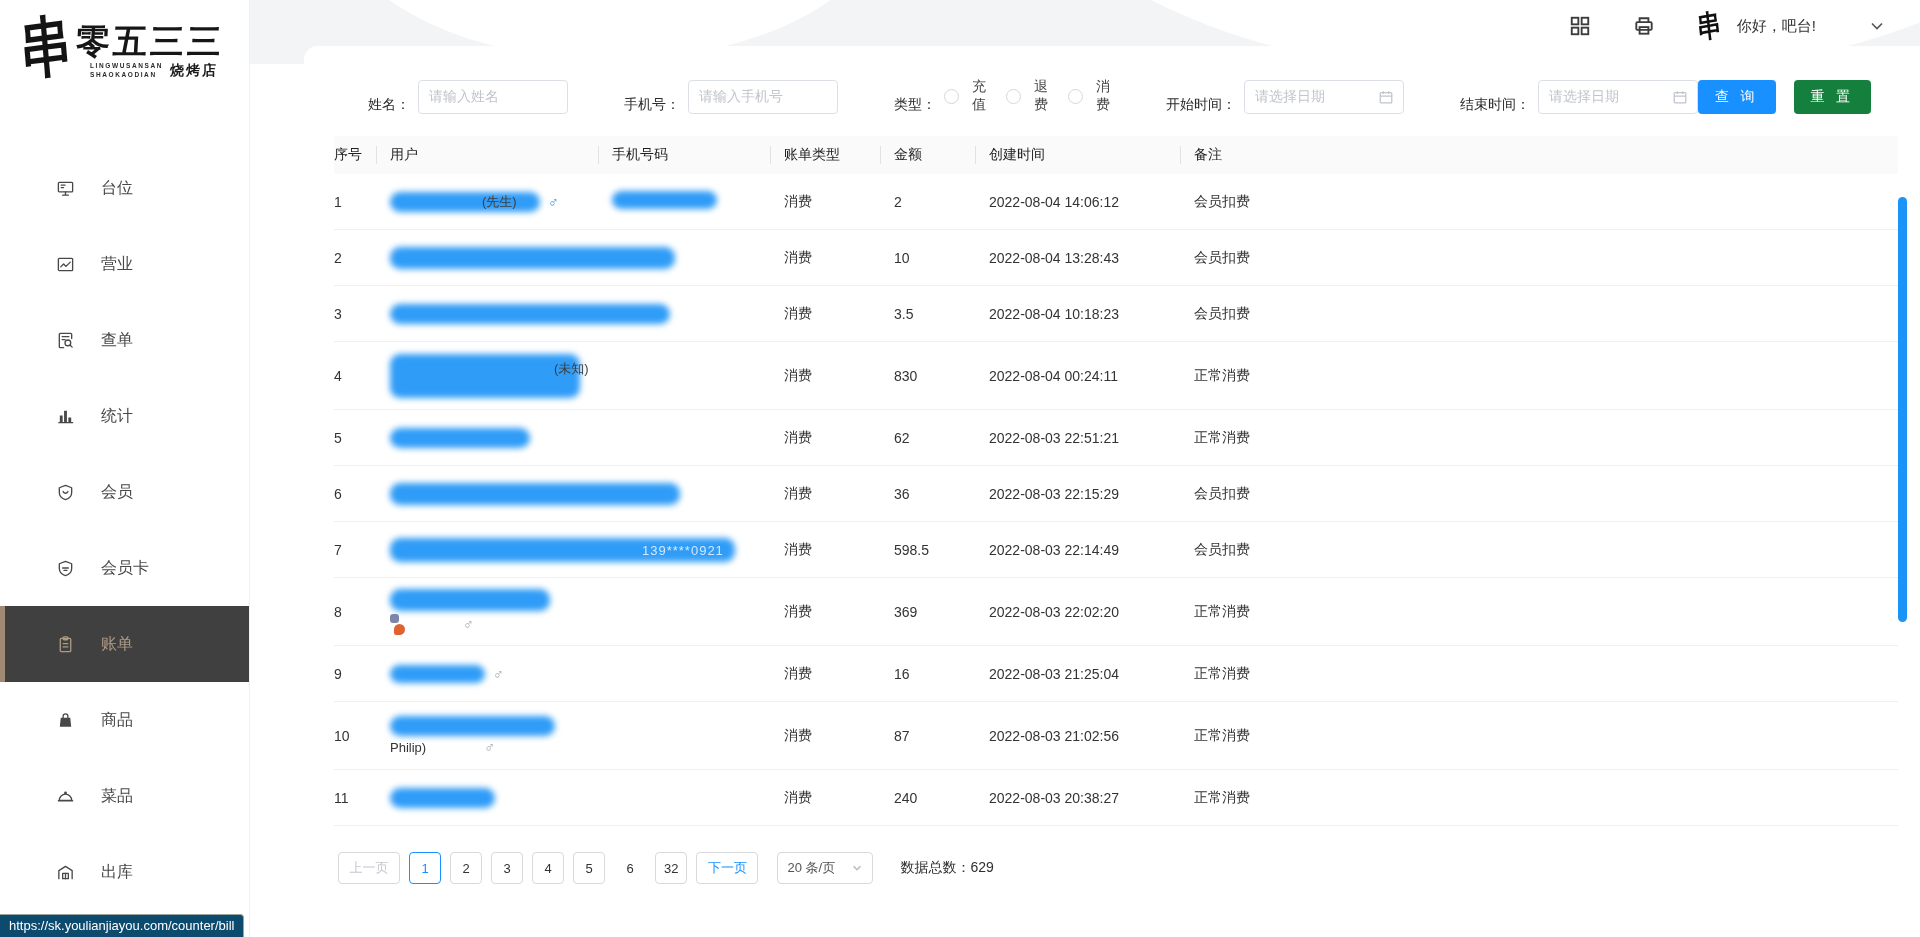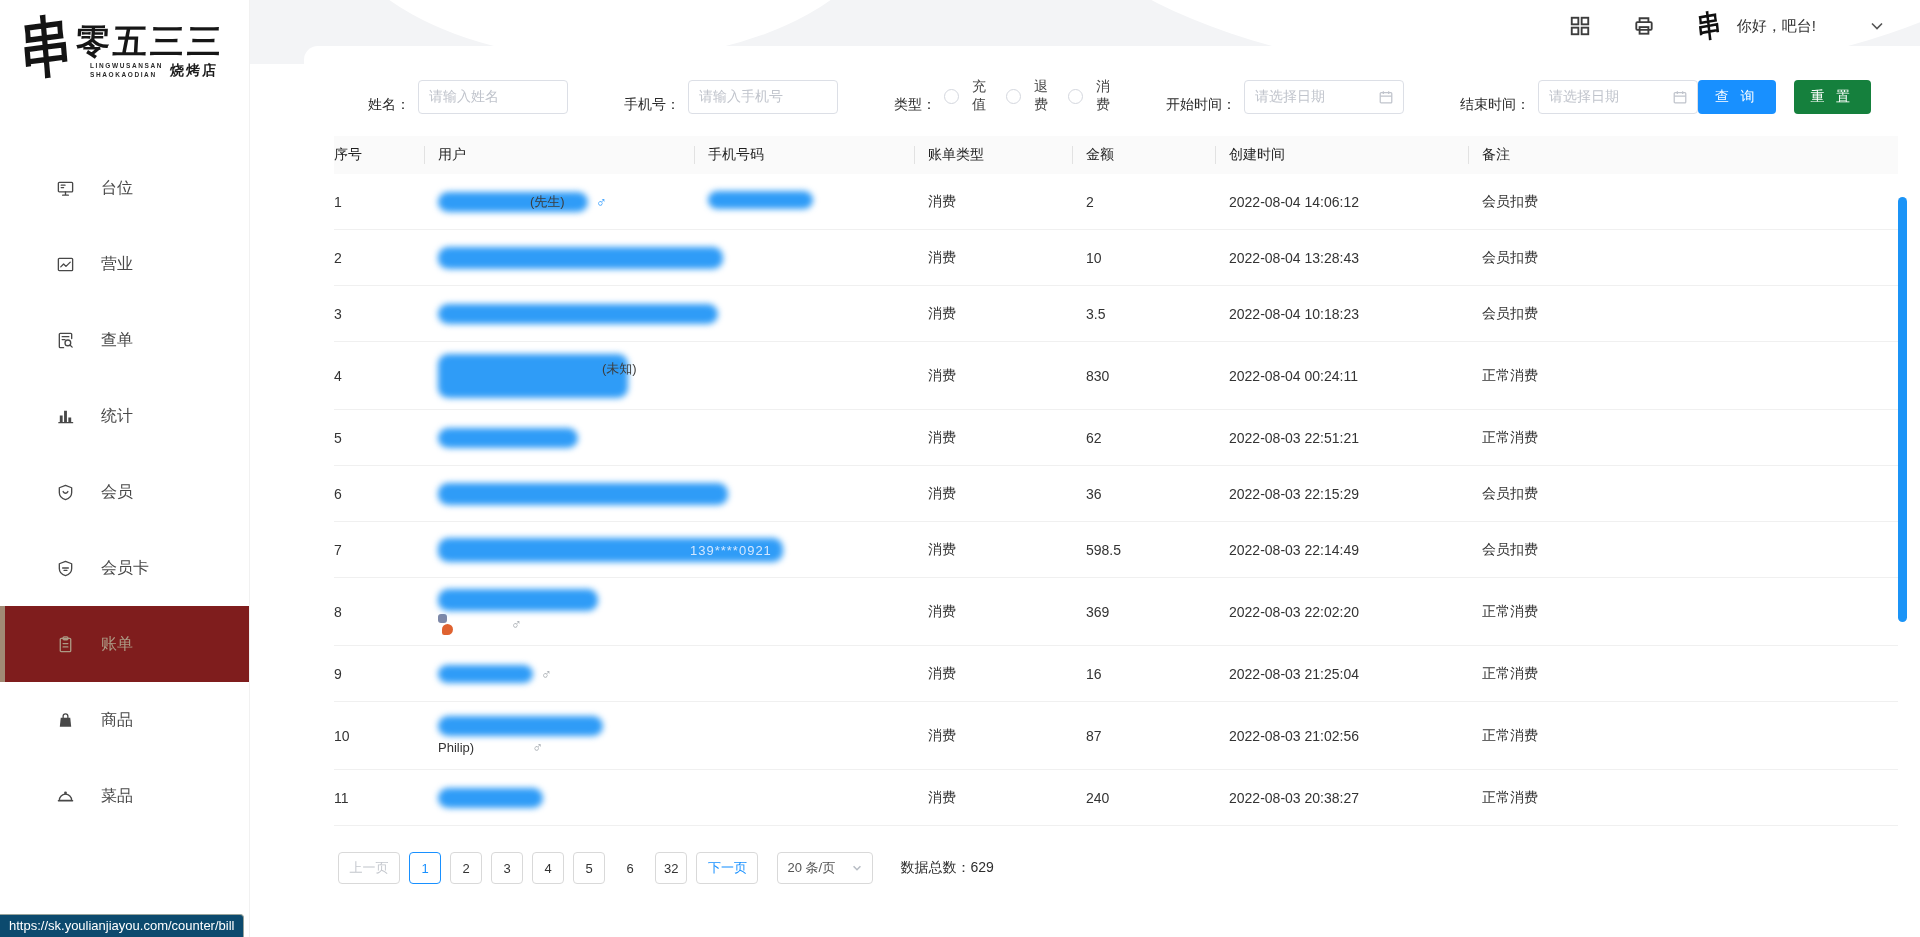--- a/index.html
+++ b/index.html
@@ -13,21 +13,21 @@
     transform:scaleY(1.25) rotate(-6deg);display:inline-block;color:#141414;}
   .logo-title{font-family:"Liberation Serif","DejaVu Serif",serif;font-weight:bold;font-size:34px;color:#161616;
     letter-spacing:3px;line-height:1.15;transform:skewX(-3deg);}
   .logo-caption{display:flex;align-items:flex-start;gap:7px;margin-top:1px;padding-left:14px;}
   .cap-en{font-size:6.5px;letter-spacing:1.6px;color:#2a2a2a;line-height:1.35;font-weight:bold;}
   .cap-cn{font-family:"Liberation Serif","DejaVu Serif",serif;font-weight:bold;font-size:14px;color:#1c1c1c;letter-spacing:2px;}
   .nav{position:absolute;top:150px;left:0;right:0;}
   .nav-item{height:76px;display:flex;align-items:center;padding-left:51px;border-left:5px solid transparent;
     gap:26px;font-size:16px;color:#484848;cursor:pointer;}
   .nav-item svg{width:19px;height:19px;stroke:currentColor;fill:none;stroke-width:1.4;stroke-linecap:round;stroke-linejoin:round;flex:none;}
-  .nav-item.active{background:#7f1d1d;border-left-color:#a18a74;color:#ad9a85;}
+  .nav-item.active{background:#404040;border-left-color:#a18a74;color:#ad9a85;}
 
   
   .main{position:absolute;left:250px;right:0;top:0;bottom:0;background:#fff;}
   .topband{position:absolute;left:0;right:0;top:0;height:64px;background:#f3f4f6;overflow:hidden;}
   .band-curve1{position:absolute;left:80px;top:-252px;width:560px;height:312px;background:#fff;border-radius:50%;}
   .band-curve2{position:absolute;right:-160px;top:-348px;width:1040px;height:430px;background:#fff;border-radius:50%;}
   .header-actions{position:absolute;top:10px;right:34px;display:flex;align-items:center;z-index:6;}
   .ha-icon{width:22px;height:22px;stroke:#3c3c3c;fill:none;stroke-width:1.7;cursor:pointer;}
   .ha-gap{width:42px;}
   .avatar-mark{font-family:"Liberation Serif","DejaVu Serif",serif;font-weight:bold;font-size:24px;color:#101010;
@@ -50,21 +50,21 @@
   .date-box{position:relative;display:inline-flex;align-items:center;}
   .date-box .f-input{width:160px;padding-right:34px;}
   .cal-icon{position:absolute;right:10px;width:16px;height:16px;stroke:#c0c4cc;fill:none;stroke-width:1.4;pointer-events:none;}
   .btn{height:34px;border:none;border-radius:4px;color:#fff;font-size:14px;padding:0 17px;cursor:pointer;letter-spacing:4px;
     font-family:inherit;white-space:nowrap;}
   .btn-search{background:#1890ff;margin-left:auto;}
   .btn-reset{background:#15803d;margin-left:18px;margin-right:130px;}
 
   
   .table{margin-right:22px;}
-  .thead,.trow{display:grid;grid-template-columns:56px 222px 172px 110px 95px 205px 1fr;align-items:center;gap:48px;}
+  .thead,.trow{display:grid;grid-template-columns:56px 222px 172px 110px 95px 205px 1fr;align-items:center;}
   .thead{height:38px;background:#fafafa;font-size:14px;color:#1f1f1f;}
   .thead .hcell{position:relative;white-space:nowrap;}
   .thead .hcell + .hcell::before{content:"";position:absolute;left:-14px;top:50%;transform:translateY(-50%);
     width:1px;height:18px;background:#e2e2e2;}
   .trow{min-height:56px;border-bottom:1px solid #f0f0f0;font-size:14px;color:#333;}
   .trow.tall{min-height:68px;}
   .cell{white-space:nowrap;}
   .cell.user{position:relative;overflow:visible;}
   .user-line1{display:flex;align-items:center;gap:8px;}
   .user-line2{display:flex;align-items:center;gap:58px;margin-top:3px;color:#333;font-size:13px;}
@@ -176,20 +176,28 @@
       <span>商品</span>
     </div>
     <div class="nav-item">
       <svg viewBox="0 0 20 20">
           <path d="M3.5 14a6.5 6.5 0 0113 0z"></path>
           <path d="M2.5 14.5h15"></path>
           <circle cx="10" cy="6.3" r="0.8"></circle>
         </svg>
       <span>菜品</span>
     </div>
+    <div class="nav-item">
+      <svg viewBox="0 0 20 20">
+          <path d="M3 16.5V8l7-4.5L17 8v8.5"></path>
+          <rect x="7" y="11" width="6" height="5.5"></rect>
+          <path d="M10 11v5.5"></path>
+        </svg>
+      <span>出库</span>
+    </div>
   </div>
 </div>
 
 <div class="main">
   <div class="topband">
     <div class="band-curve1"></div>
     <div class="band-curve2"></div>
   </div>
 
   <div class="header-actions">

